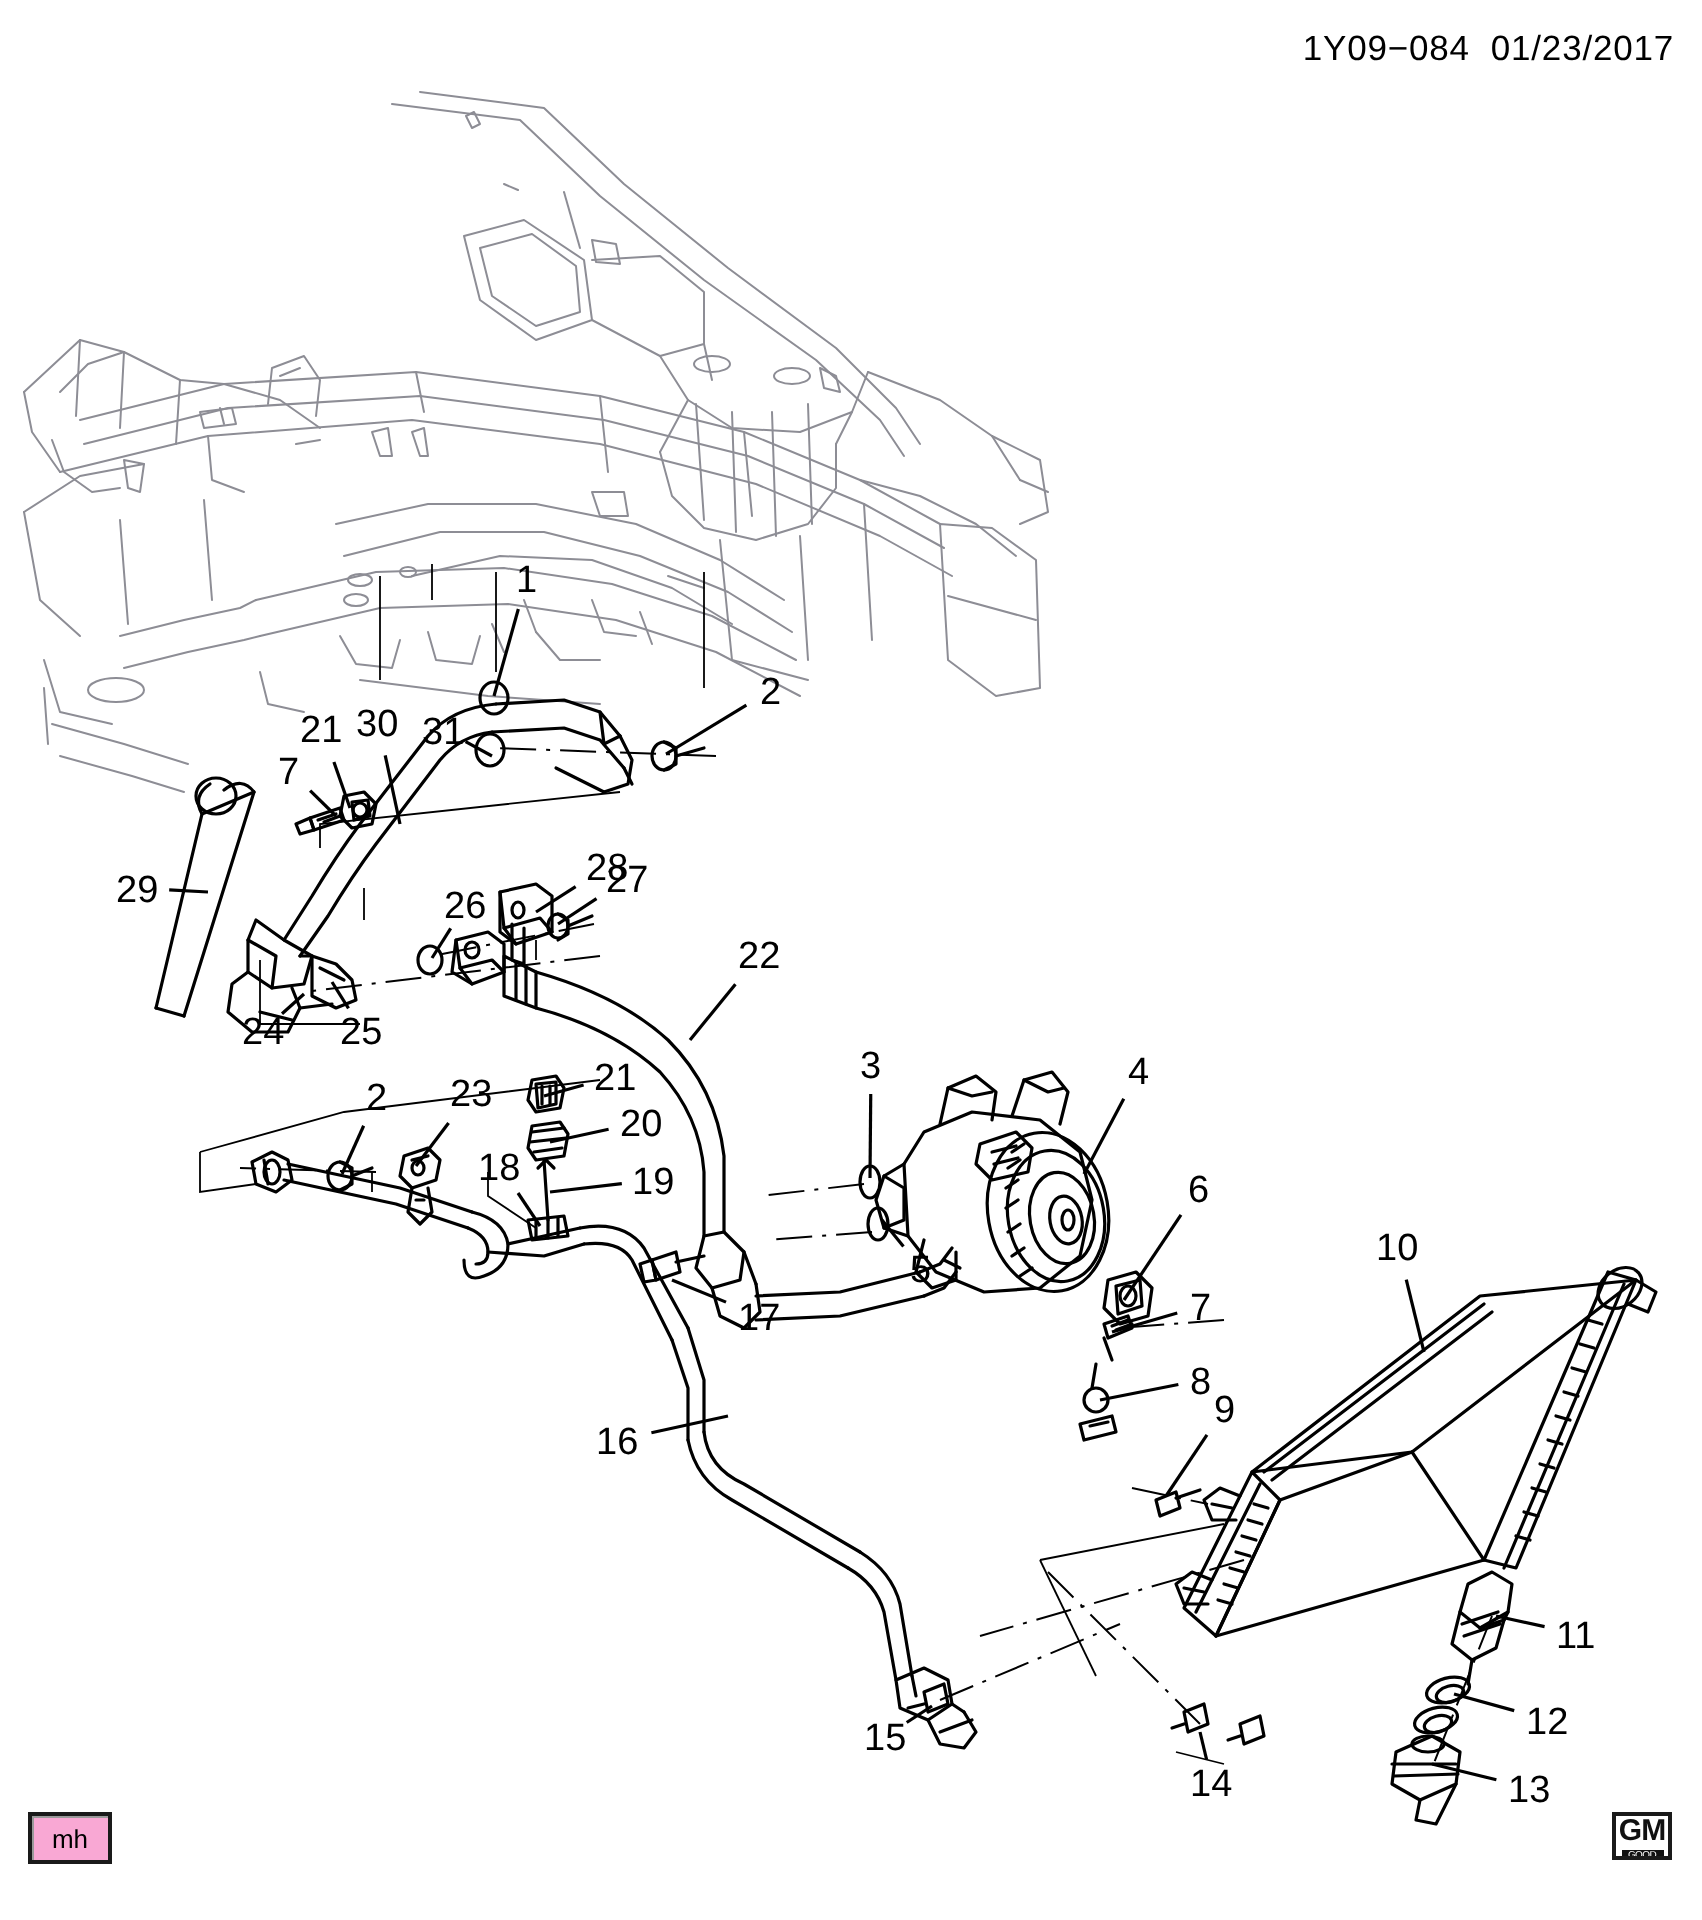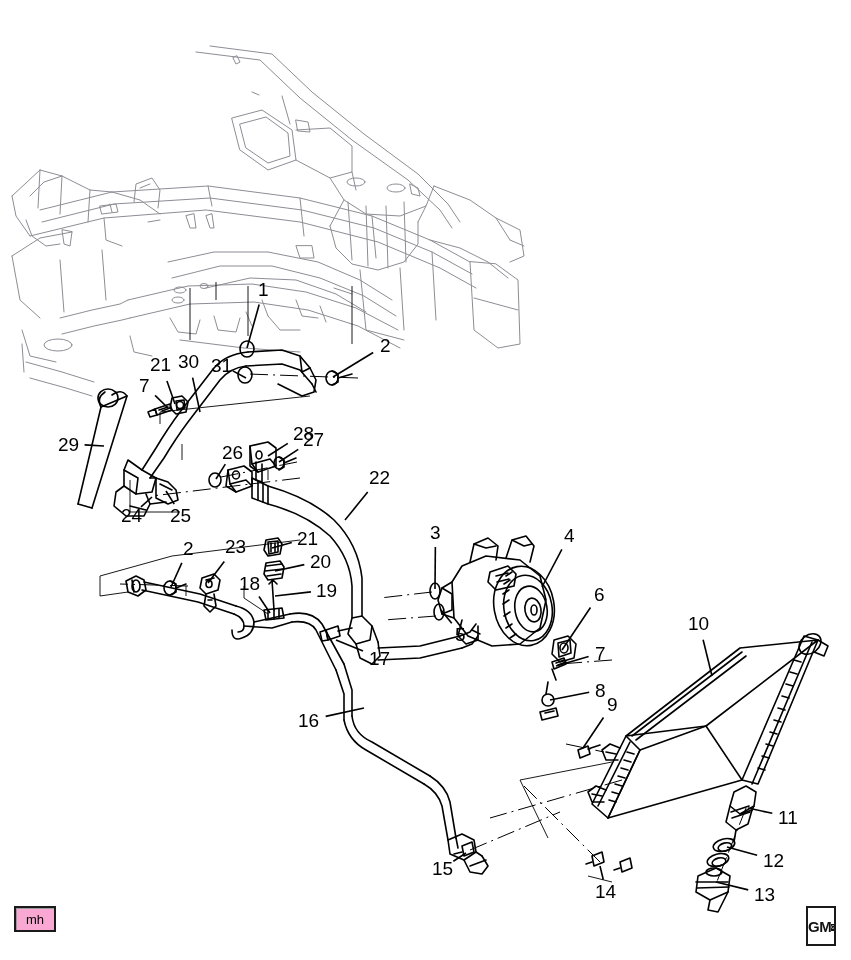--- a/index.html
+++ b/index.html
@@ -49,26 +49,26 @@
     line-height: 1;
     color: #000;
     background: #f9a8d4;
     font-family: "Liberation Sans", sans-serif;
   }
   #gm-logo {
     position: absolute;
     left: 806px;
     top: 906px;
     width: 30px;
-    height: 40px;
+    height: 24px;
     border: 2px solid #1a1a1a;
     background: #fff;
     box-sizing: border-box;
     display: flex;
-    flex-direction: row;
+    flex-direction: column;
     align-items: center;
     justify-content: center;
     padding-top: 1px;
   }
   #gm-logo .gm-word {
     font-size: 15px;
     font-weight: bold;
     line-height: 14px;
     letter-spacing: -0.5px;
     color: #111;
@@ -98,20 +98,21 @@
     font-family: "Liberation Sans", sans-serif;
     font-size: 19px;
     fill: #000;
   }
 </style>
 </head>
 <body>
 
 <div id="sheet">
 
+  <div id="doc-header">1Y09−084  01/23/2017</div>
 
   <div id="author-stamp">
     <span>mh</span>
   </div>
 
   <div id="gm-logo">
     <span class="gm-word">GM</span>
     <span class="gm-bar">GOOD</span>
   </div>
 

